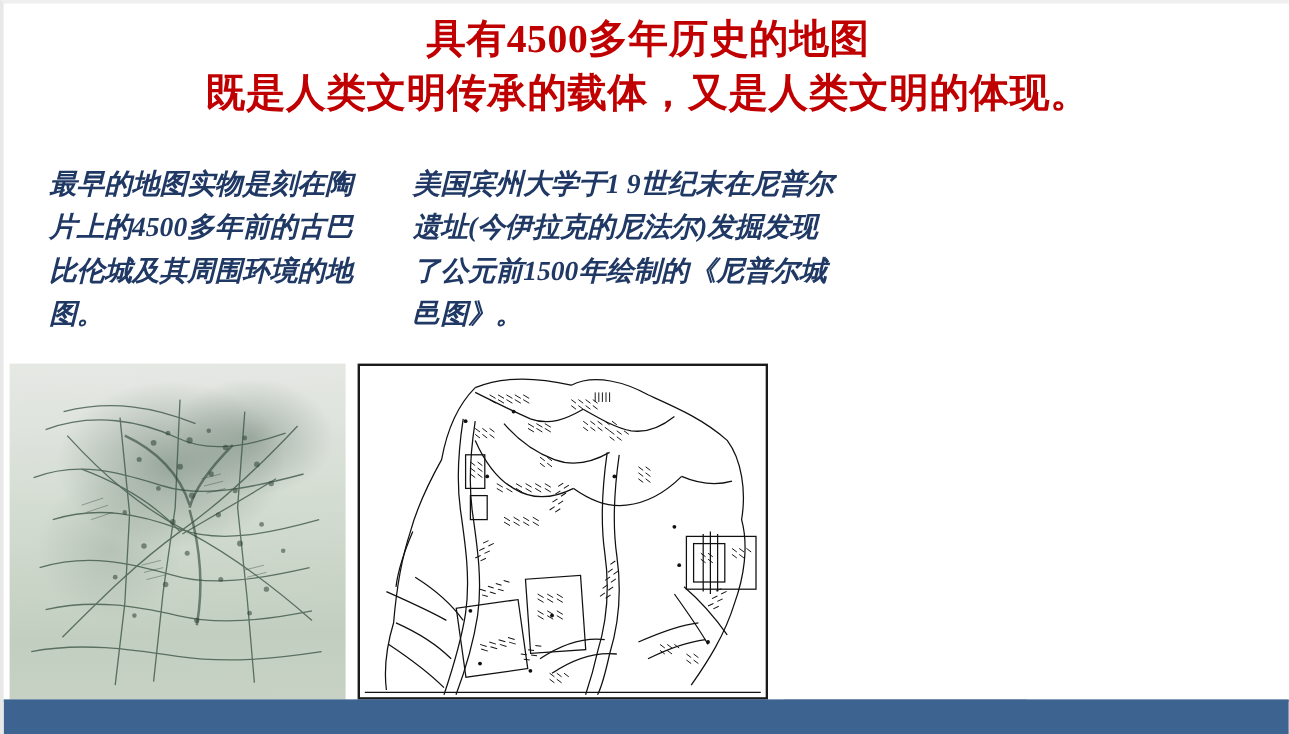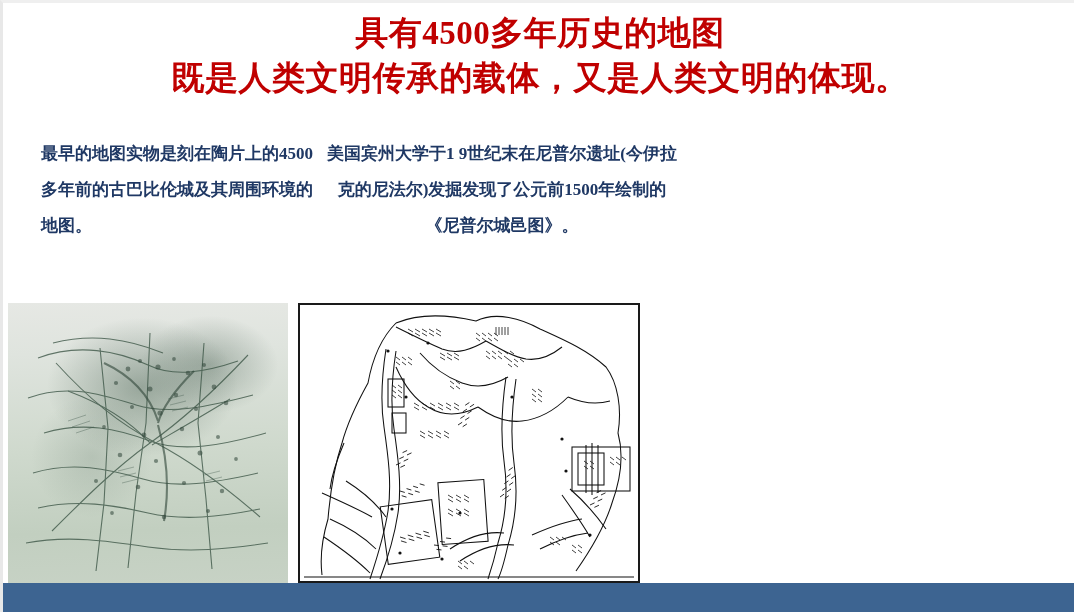--- a/index.html
+++ b/index.html
@@ -58,27 +58,28 @@
     left: 0;
     top: 133px;
     width: 1074px;
     height: 160px;
   }
   .col {
     position: absolute;
     top: 0;
     color: #1F3864;
     font-weight: bold;
-    font-size: 17px;
+    font-size: 23px;
     line-height: 36px;
     font-family: "Liberation Serif", "DejaVu Serif", serif;
     letter-spacing: 0px;
+    font-style: italic;
   }
   #col-1 { left: 38px;  width: 275px; }
-  #col-2 { left: 319px; width: 360px; text-align: center; }
+  #col-2 { left: 341px; width: 360px; }
   #col-3 { left: 772px; width: 290px; }
 
   
   #panels {
     position: absolute;
     left: 0;
     top: 300px;
     width: 1074px;
     height: 280px;
   }

